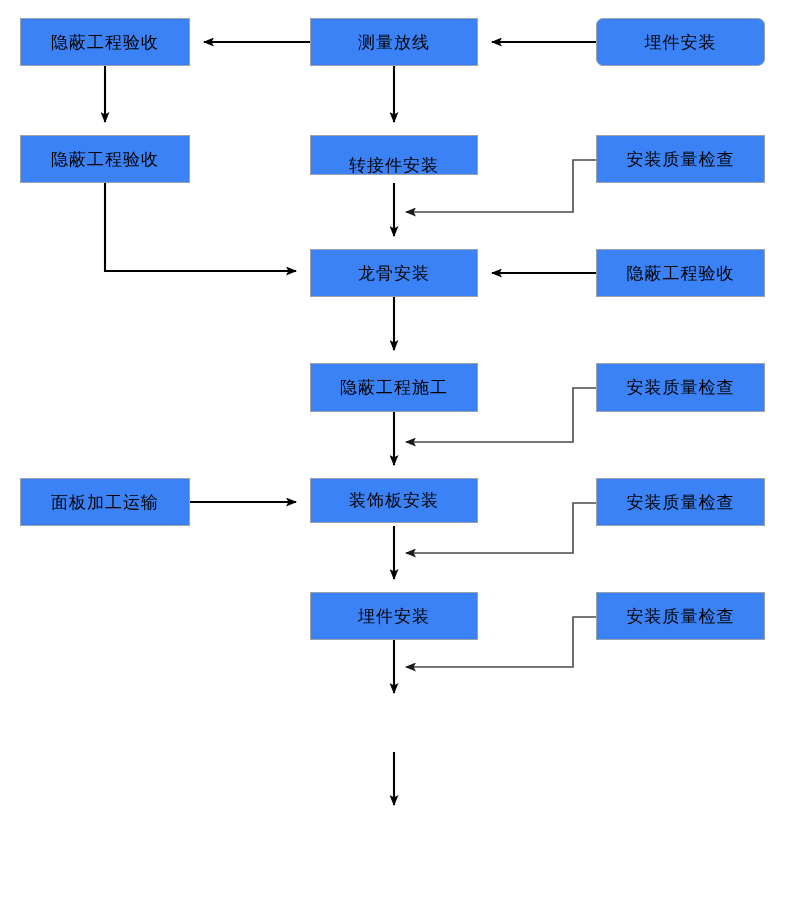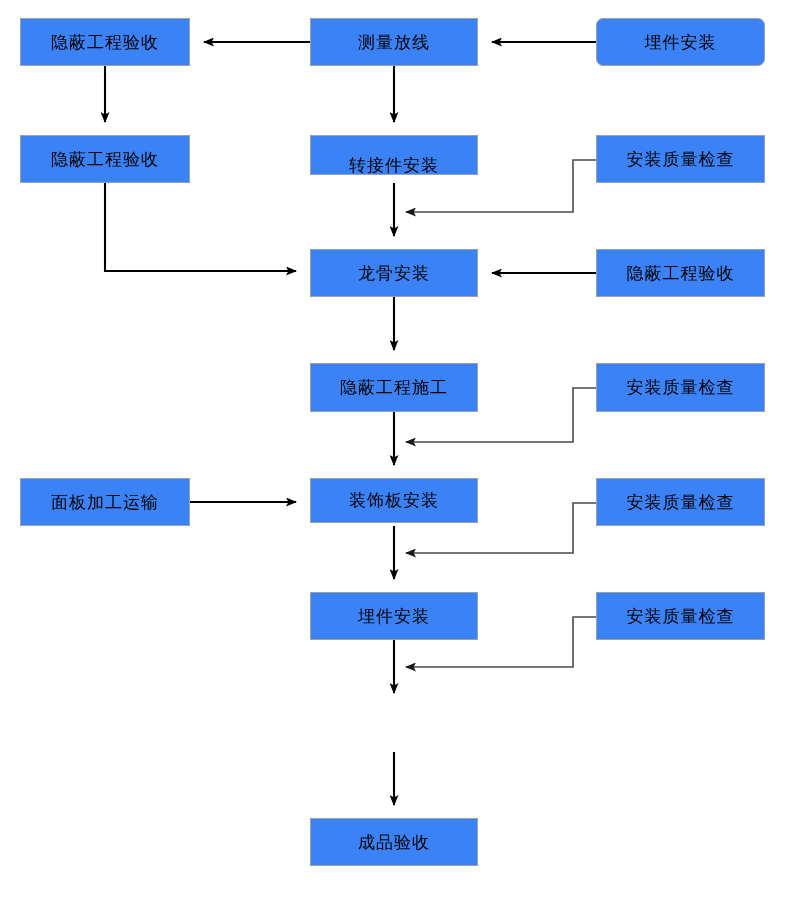--- a/index.html
+++ b/index.html
@@ -154,17 +154,14 @@
 
   <div class="node" style="left:310px; top:592px; width:168px; height:48px;">
     <span class="node-label">埋件安装</span>
   </div>
 
   <div class="node" style="left:596px; top:592px; width:169px; height:48px;">
     <span class="node-label">安装质量检查</span>
   </div>
 
 
-  <div class="node" style="left:310px; top:818px; width:168px; height:48px;">
-    <span class="node-label">成品验收</span>
-  </div>
 
 </div>
 
 </body></html>

